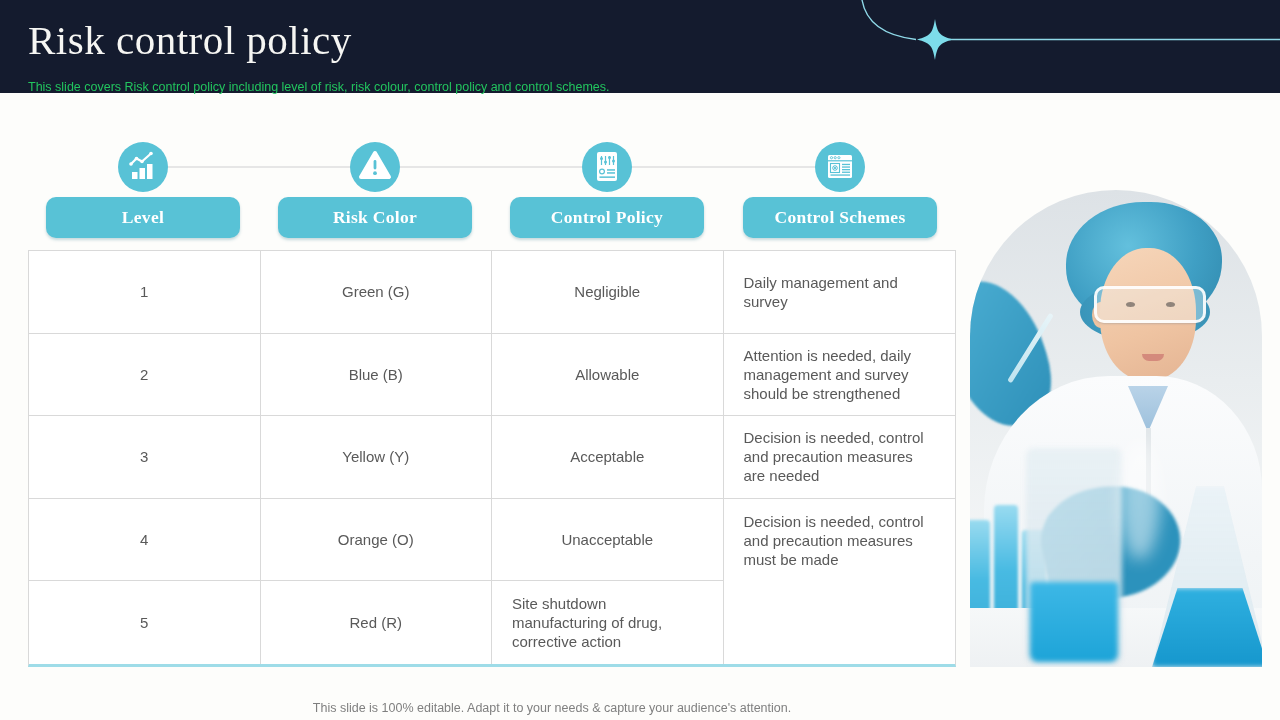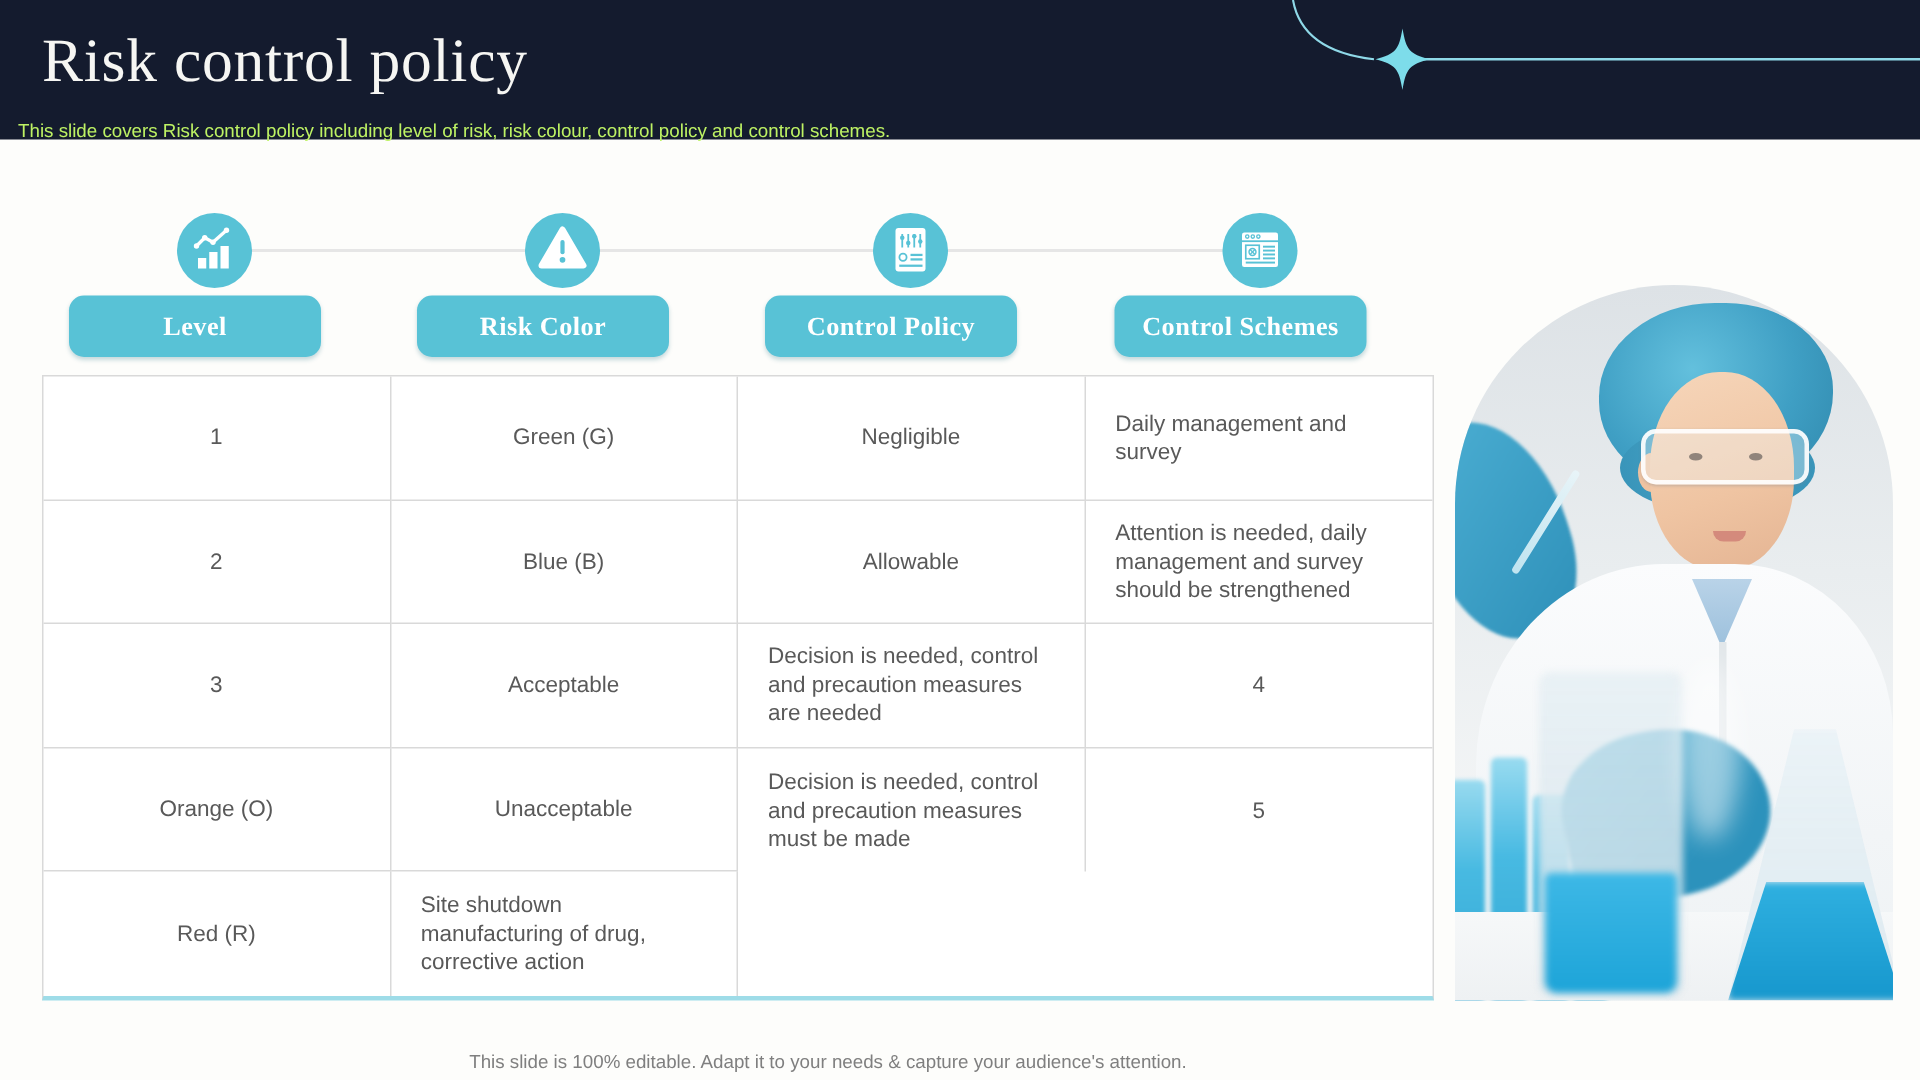--- a/index.html
+++ b/index.html
@@ -4,28 +4,28 @@
 <style>
   * { margin:0; padding:0; box-sizing:border-box; }
   html,body { width:1280px; height:720px; }
   body { font-family:"Liberation Sans", sans-serif; background:#fdfdfb; }
   .slide { position:relative; width:1280px; height:720px; background:#fdfdfb; overflow:hidden; }
 
   
   .header { position:absolute; left:0; top:0; width:1280px; height:93px; background:#141b2e; }
   .title { position:absolute; left:28px; top:16px; font-family:"Liberation Serif", serif;
            font-size:41px; font-weight:400; color:#f6f6f3; letter-spacing:0.5px; }
-  .subtitle { position:absolute; left:12px; top:80px; font-size:12.5px; color:#bef264; }
+  .subtitle { position:absolute; left:28px; top:80px; font-size:12.5px; color:#22c55e; }
   .deco-svg { position:absolute; right:0; top:0; }
 
   
   .connector { position:absolute; left:143px; top:166px; width:697px; height:2px; background:#e6e6e6; }
   .icon-circle { position:absolute; top:142px; width:50px; height:50px; border-radius:50%;
                  background:#58c2d6; display:flex; align-items:center; justify-content:center; }
-  .pill { position:absolute; top:197px; width:168px; height:41px; background:#58c2d6; border-radius:10px;
+  .pill { position:absolute; top:197px; width:194px; height:41px; background:#58c2d6; border-radius:10px;
           display:flex; align-items:center; justify-content:center; color:#fff;
           font-family:"Liberation Serif", serif; font-weight:700; font-size:17.5px; letter-spacing:0.3px;
           box-shadow:0 2px 3px rgba(30,110,130,0.25); cursor:default; border:none; }
 
   
   .table { position:absolute; left:28px; top:250px; width:928px; height:417px;
            display:grid; grid-template-columns:repeat(4,1fr); grid-template-rows:repeat(5,1fr);
            border:1px solid #d9d9d9; border-bottom:3px solid #9edce8; background:#fff; }
   .cell { border-right:1px solid #d9d9d9; border-bottom:1px solid #d9d9d9;
           display:flex; align-items:center; justify-content:center;
@@ -173,20 +173,21 @@
       </div>
 
     <div class="cell">2</div>
     <div class="cell">Blue (B)</div>
     <div class="cell">Allowable</div>
     <div class="cell schemes">
         <span>Attention is needed, daily management and survey should be strengthened</span>
       </div>
 
     <div class="cell">3</div>
+    <div class="cell">Yellow (Y)</div>
     <div class="cell">Acceptable</div>
     <div class="cell schemes">
         <span>Decision is needed, control and precaution measures are needed</span>
       </div>
 
     <div class="cell">4</div>
     <div class="cell">Orange (O)</div>
     <div class="cell">Unacceptable</div>
     <div class="cell schemes">
         <span>Decision is needed, control and precaution measures must be made</span>

